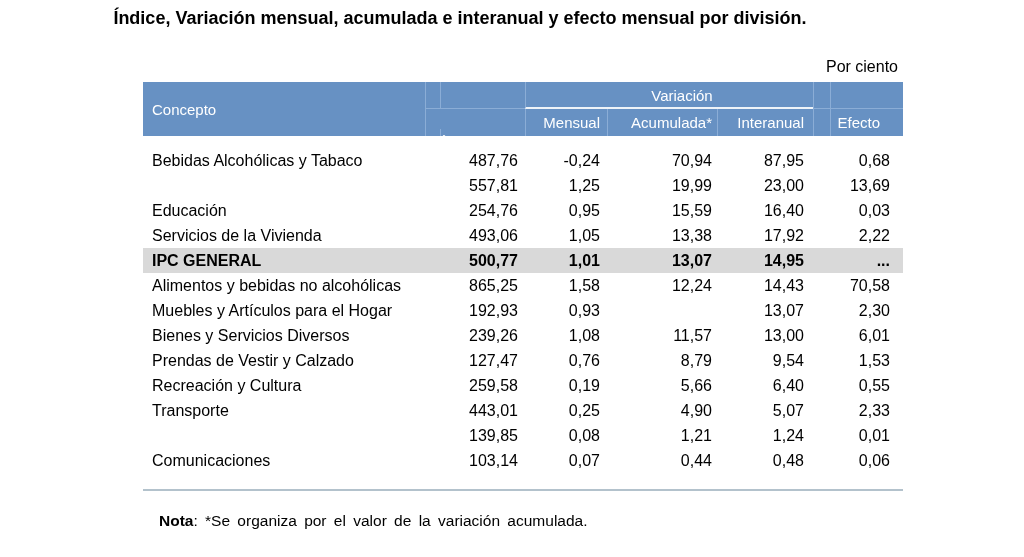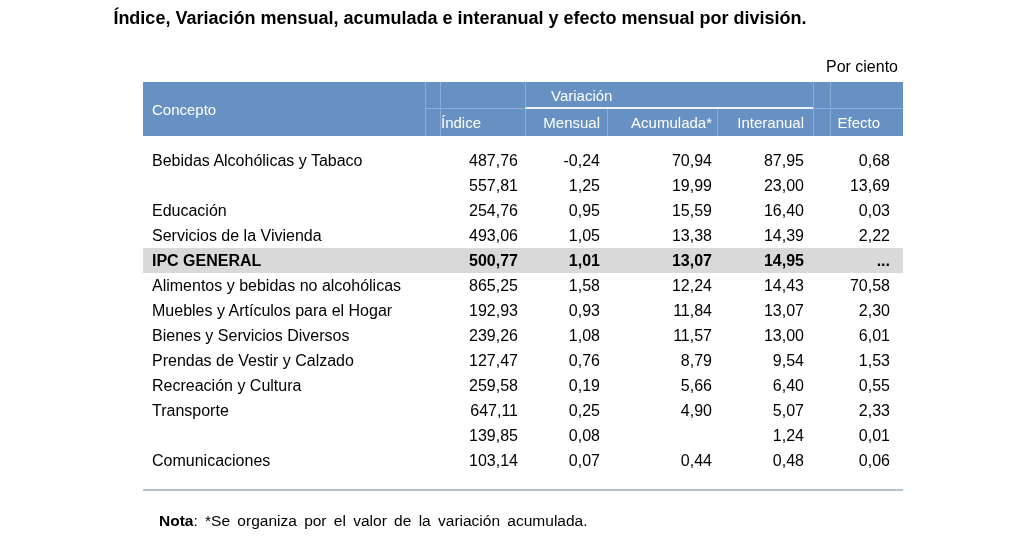--- a/index.html
+++ b/index.html
@@ -34,24 +34,24 @@
     grid-template-rows:27px 27px;
     background:var(--header-bg);
     color:var(--header-text);
     font-size:15px;
   }
   .thead > div{line-height:27px;white-space:nowrap;}
   .h-concepto{grid-column:1;grid-row:1/3;display:flex;align-items:center;padding-left:9px;}
   .h-gapA1{grid-column:2;grid-row:1;border-left:1px solid var(--header-gridline);border-bottom:1px solid var(--header-gridline);}
   .h-gapA2{grid-column:2;grid-row:2;border-left:1px solid var(--header-gridline);}
   .h-indiceTop{grid-column:3;grid-row:1;border-left:1px solid var(--header-gridline);border-bottom:1px solid var(--header-gridline);}
-  .h-variacion{grid-column:4/7;grid-row:1;border-left:1px solid var(--header-gridline);border-bottom:2px solid var(--variacion-underline);line-height:25px;padding-left:25px;}
+  .h-variacion{grid-column:4/7;grid-row:1;text-align:center;border-left:1px solid var(--header-gridline);border-bottom:2px solid var(--variacion-underline);line-height:25px;padding-left:25px;}
   .h-gapB1{grid-column:7;grid-row:1;border-left:1px solid var(--header-gridline);border-bottom:1px solid var(--header-gridline);}
   .h-efectoTop{grid-column:8;grid-row:1;border-left:1px solid var(--header-gridline);border-bottom:1px solid var(--header-gridline);}
-  .h-indice{grid-column:3;grid-row:2;border-left:1px solid var(--header-gridline);text-align:left;padding-right:7px;}
+  .h-indice{grid-column:3;grid-row:2;border-left:1px solid var(--header-gridline);text-align:left;padding-right:7px;margin-top:20px;}
   .h-mensual{grid-column:4;grid-row:2;border-left:1px solid var(--header-gridline);text-align:right;padding-right:7px;}
   .h-acumulada{grid-column:5;grid-row:2;border-left:1px solid var(--header-gridline);text-align:right;padding-right:5px;}
   .h-interanual{grid-column:6;grid-row:2;border-left:1px solid var(--header-gridline);text-align:right;padding-right:9px;}
   .h-gapB2{grid-column:7;grid-row:2;border-left:1px solid var(--header-gridline);}
   .h-efecto{grid-column:8;grid-row:2;border-left:1px solid var(--header-gridline);text-align:right;padding-right:23px;}
   .tbody{margin-top:12px;font-size:16px;}
   .brow{
     display:grid;
     grid-template-columns:282px 15px 85px 82px 110px 96px 17px 73px;
     height:25px;line-height:25px;
@@ -119,21 +119,21 @@
         <div class="c-num c-mensual">0,95</div>
         <div class="c-num c-acumulada">15,59</div>
         <div class="c-num c-interanual">16,40</div>
         <div class="c-num c-efecto">0,03</div>
       </div>
       <div class="brow">
         <div class="c-concepto">Servicios de la Vivienda</div>
         <div class="c-num c-indice">493,06</div>
         <div class="c-num c-mensual">1,05</div>
         <div class="c-num c-acumulada">13,38</div>
-        <div class="c-num c-interanual">14,39</div>
+        <div class="c-num c-interanual">17,92</div>
         <div class="c-num c-efecto">2,22</div>
       </div>
       <div class="brow hl">
         <div class="c-concepto">IPC GENERAL</div>
         <div class="c-num c-indice">500,77</div>
         <div class="c-num c-mensual">1,01</div>
         <div class="c-num c-acumulada">13,07</div>
         <div class="c-num c-interanual">14,95</div>
         <div class="c-num c-efecto">...</div>
       </div>
@@ -142,21 +142,20 @@
         <div class="c-num c-indice">865,25</div>
         <div class="c-num c-mensual">1,58</div>
         <div class="c-num c-acumulada">12,24</div>
         <div class="c-num c-interanual">14,43</div>
         <div class="c-num c-efecto">70,58</div>
       </div>
       <div class="brow">
         <div class="c-concepto">Muebles y Artículos para el Hogar</div>
         <div class="c-num c-indice">192,93</div>
         <div class="c-num c-mensual">0,93</div>
-        <div class="c-num c-acumulada">11,84</div>
         <div class="c-num c-interanual">13,07</div>
         <div class="c-num c-efecto">2,30</div>
       </div>
       <div class="brow">
         <div class="c-concepto">Bienes y Servicios Diversos</div>
         <div class="c-num c-indice">239,26</div>
         <div class="c-num c-mensual">1,08</div>
         <div class="c-num c-acumulada">11,57</div>
         <div class="c-num c-interanual">13,00</div>
         <div class="c-num c-efecto">6,01</div>
@@ -172,29 +171,30 @@
       <div class="brow">
         <div class="c-concepto">Recreación y Cultura</div>
         <div class="c-num c-indice">259,58</div>
         <div class="c-num c-mensual">0,19</div>
         <div class="c-num c-acumulada">5,66</div>
         <div class="c-num c-interanual">6,40</div>
         <div class="c-num c-efecto">0,55</div>
       </div>
       <div class="brow">
         <div class="c-concepto">Transporte</div>
-        <div class="c-num c-indice">647,11</div>
+        <div class="c-num c-indice">443,01</div>
         <div class="c-num c-mensual">0,25</div>
         <div class="c-num c-acumulada">4,90</div>
         <div class="c-num c-interanual">5,07</div>
         <div class="c-num c-efecto">2,33</div>
       </div>
       <div class="brow">
         <div class="c-num c-indice">139,85</div>
         <div class="c-num c-mensual">0,08</div>
+        <div class="c-num c-acumulada">1,21</div>
         <div class="c-num c-interanual">1,24</div>
         <div class="c-num c-efecto">0,01</div>
       </div>
       <div class="brow">
         <div class="c-concepto">Comunicaciones</div>
         <div class="c-num c-indice">103,14</div>
         <div class="c-num c-mensual">0,07</div>
         <div class="c-num c-acumulada">0,44</div>
         <div class="c-num c-interanual">0,48</div>
         <div class="c-num c-efecto">0,06</div>

